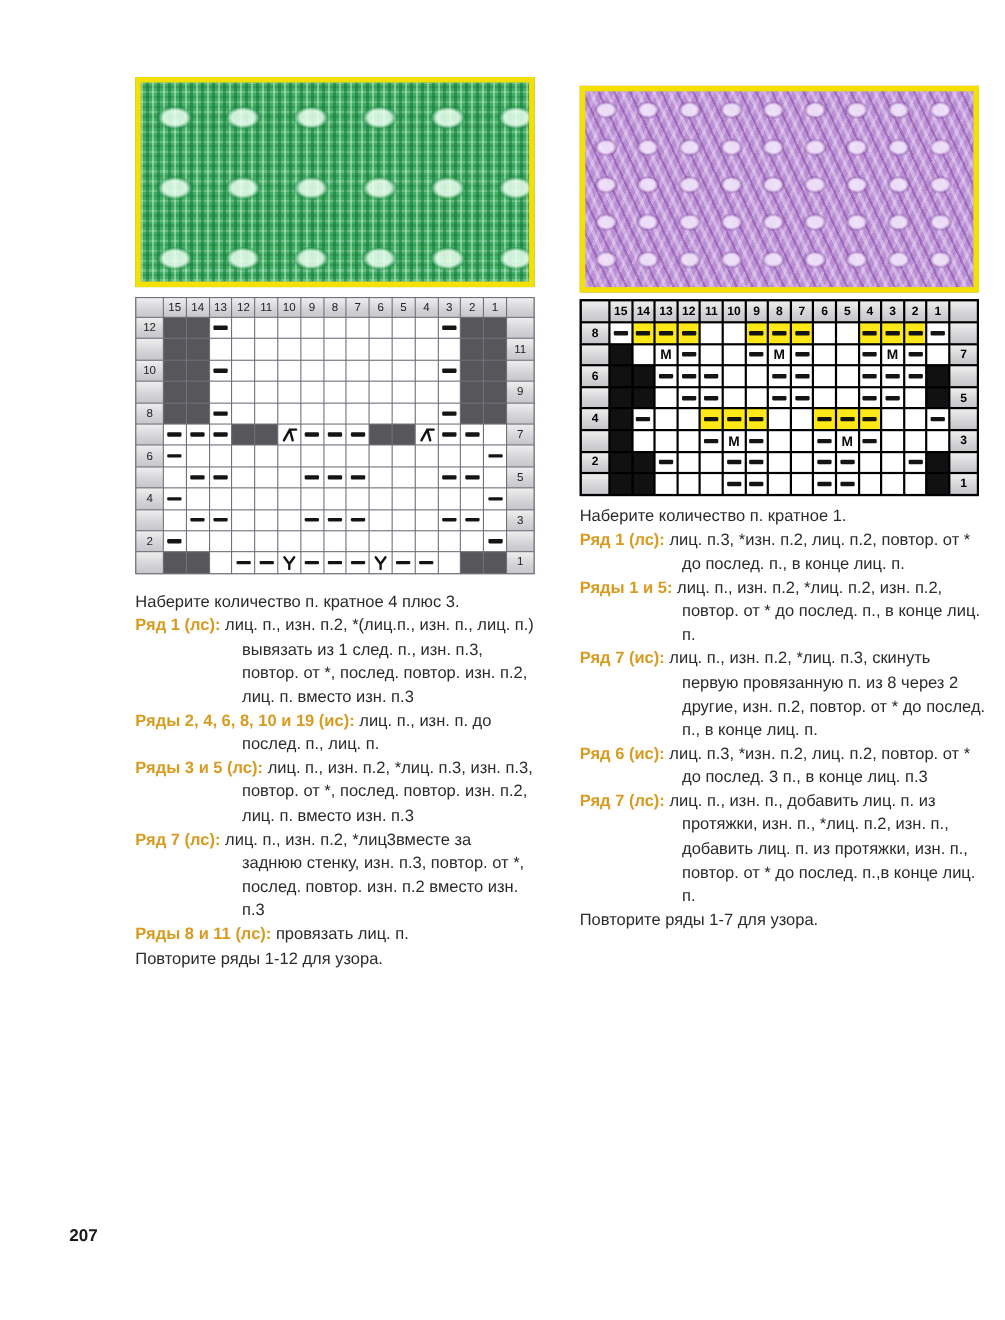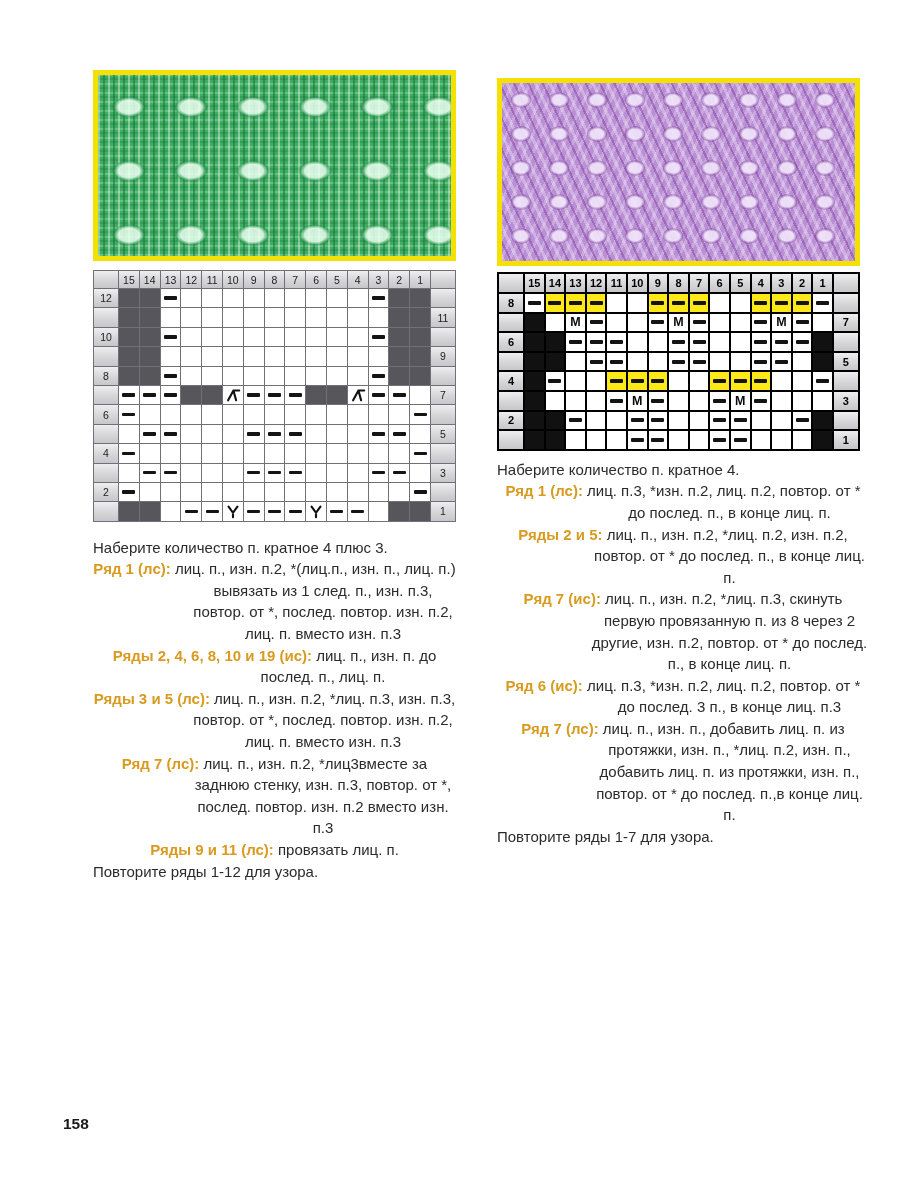--- a/index.html
+++ b/index.html
@@ -1,20 +1,20 @@
 <!DOCTYPE html>
 <html><head>
 <meta charset="utf-8">
 <style>
   html,body { margin:0; padding:0; }
   body {
     width:914px; height:1200px; position:relative; background:#ffffff;
     font-family:"Liberation Sans", sans-serif; color:#2b2b2b;
   }
-  .col { position:absolute; width:363px; }
+  .col { position:absolute; width:363px;margin-left:30px; }
   .col-left  { left:93px;  top:70px; }
   .col-right { left:497px; top:78px; }
 
   
   .photo { box-sizing:border-box; width:363px; border:5px solid #f5e003; }
   .photo-green {
     height:191px; margin-bottom:9px;
     background-color:#3fae63;
     background-image:
       radial-gradient(ellipse 26px 17px, rgba(236,255,240,.85) 0 40%, rgba(30,140,70,.38) 58%, rgba(30,140,70,0) 66%),
@@ -54,21 +54,21 @@
   .dash { display:block; width:13px; height:3.5px; background:#141414; border-radius:1px; }
   .chart-right .dash { width:13px; height:4px; }
   .cell.m { font-weight:800; font-size:12.5px; color:#0b0b0b; }
   .sym { width:16px; height:16px; }
 
   
   .instructions { font-size:15px; line-height:21.6px; }
   .col-left  .instructions { margin-top:15px; }
   .col-right .instructions { margin-top:8px; width:372px; }
   .instructions p { margin:0; }
-  .instr { padding-left:97px; text-indent:-97px;text-align:center; }
+  .instr { padding-left:97px; text-indent:-97px; }
   .col-right .instr { padding-left:93px; text-indent:-93px; }
   .rlabel { font-weight:700; color:#d89b20; }
 
   .pagenum { position:absolute; left:63px; top:1115px; font-weight:700; font-size:15.5px; color:#1a1a1a; }
 </style>
 </head>
 <body>
 
 <div class="col col-left">
   <div class="photo photo-green"></div>
@@ -393,21 +393,21 @@
       <div class="cell fillg"></div>
       <div class="hcell">1</div>
     </div>
   <div class="instructions">
     <p class="plain">Наберите количество п. кратное 4 плюс 3.</p>
     <div>
         <p class="instr"><span class="rlabel">Ряд 1 (лс):</span><span> лиц. п., изн. п.2, *(лиц.п., изн. п., лиц. п.) вывязать из 1 след. п., изн. п.3, повтор. от *, послед. повтор. изн. п.2, лиц. п. вместо изн. п.3</span></p>
         <p class="instr"><span class="rlabel">Ряды 2, 4, 6, 8, 10 и 19 (ис):</span><span> лиц. п., изн. п. до послед. п., лиц. п.</span></p>
         <p class="instr"><span class="rlabel">Ряды 3 и 5 (лс):</span><span> лиц. п., изн. п.2, *лиц. п.3, изн. п.3, повтор. от *, послед. повтор. изн. п.2, лиц. п. вместо изн. п.3</span></p>
         <p class="instr"><span class="rlabel">Ряд 7 (лс):</span><span> лиц. п., изн. п.2, *лиц3вместе за заднюю стенку, изн. п.3, повтор. от *, послед. повтор. изн. п.2 вместо изн. п.3</span></p>
-        <p class="instr"><span class="rlabel">Ряды 9 и 11 (лс):</span><span> провязать лиц. п.</span></p>
+        <p class="instr"><span class="rlabel">Ряды 8 и 11 (лс):</span><span> провязать лиц. п.</span></p>
       </div>
     <p class="plain">Повторите ряды 1-12 для узора.</p>
   </div>
 </div>
 
 <div class="col col-right">
   <div class="photo photo-purple"></div>
   <div class="chart chart-right">
       <div class="hcell corner"></div>
       <div class="hcell">15</div>
@@ -661,25 +661,25 @@
       <div class="cell">
         <i class="dash"></i>
       </div>
       <div class="cell"></div>
       <div class="cell"></div>
       <div class="cell"></div>
       <div class="cell fillb"></div>
       <div class="hcell">1</div>
     </div>
   <div class="instructions">
-    <p class="plain">Наберите количество п. кратное 4.</p>
+    <p class="plain">Наберите количество п. кратное 1.</p>
     <div>
         <p class="instr"><span class="rlabel">Ряд 1 (лс):</span><span> лиц. п.3, *изн. п.2, лиц. п.2, повтор. от * до послед. п., в конце лиц. п.</span></p>
-        <p class="instr"><span class="rlabel">Ряды 2 и 5:</span><span> лиц. п., изн. п.2, *лиц. п.2, изн. п.2, повтор. от * до послед. п., в конце лиц. п.</span></p>
+        <p class="instr"><span class="rlabel">Ряды 1 и 5:</span><span> лиц. п., изн. п.2, *лиц. п.2, изн. п.2, повтор. от * до послед. п., в конце лиц. п.</span></p>
         <p class="instr"><span class="rlabel">Ряд 7 (ис):</span><span> лиц. п., изн. п.2, *лиц. п.3, скинуть первую провязанную п. из 8 через 2 другие, изн. п.2, повтор. от * до послед. п., в конце лиц. п.</span></p>
         <p class="instr"><span class="rlabel">Ряд 6 (ис):</span><span> лиц. п.3, *изн. п.2, лиц. п.2, повтор. от * до послед. 3 п., в конце лиц. п.3</span></p>
         <p class="instr"><span class="rlabel">Ряд 7 (лс):</span><span> лиц. п., изн. п., добавить лиц. п. из протяжки, изн. п., *лиц. п.2, изн. п., добавить лиц. п. из протяжки, изн. п., повтор. от * до послед. п.,в конце лиц. п.</span></p>
       </div>
     <p class="plain">Повторите ряды 1-7 для узора.</p>
   </div>
 </div>
 
-<div class="pagenum">158</div>
+<div class="pagenum">207</div>
 
 </body></html>

